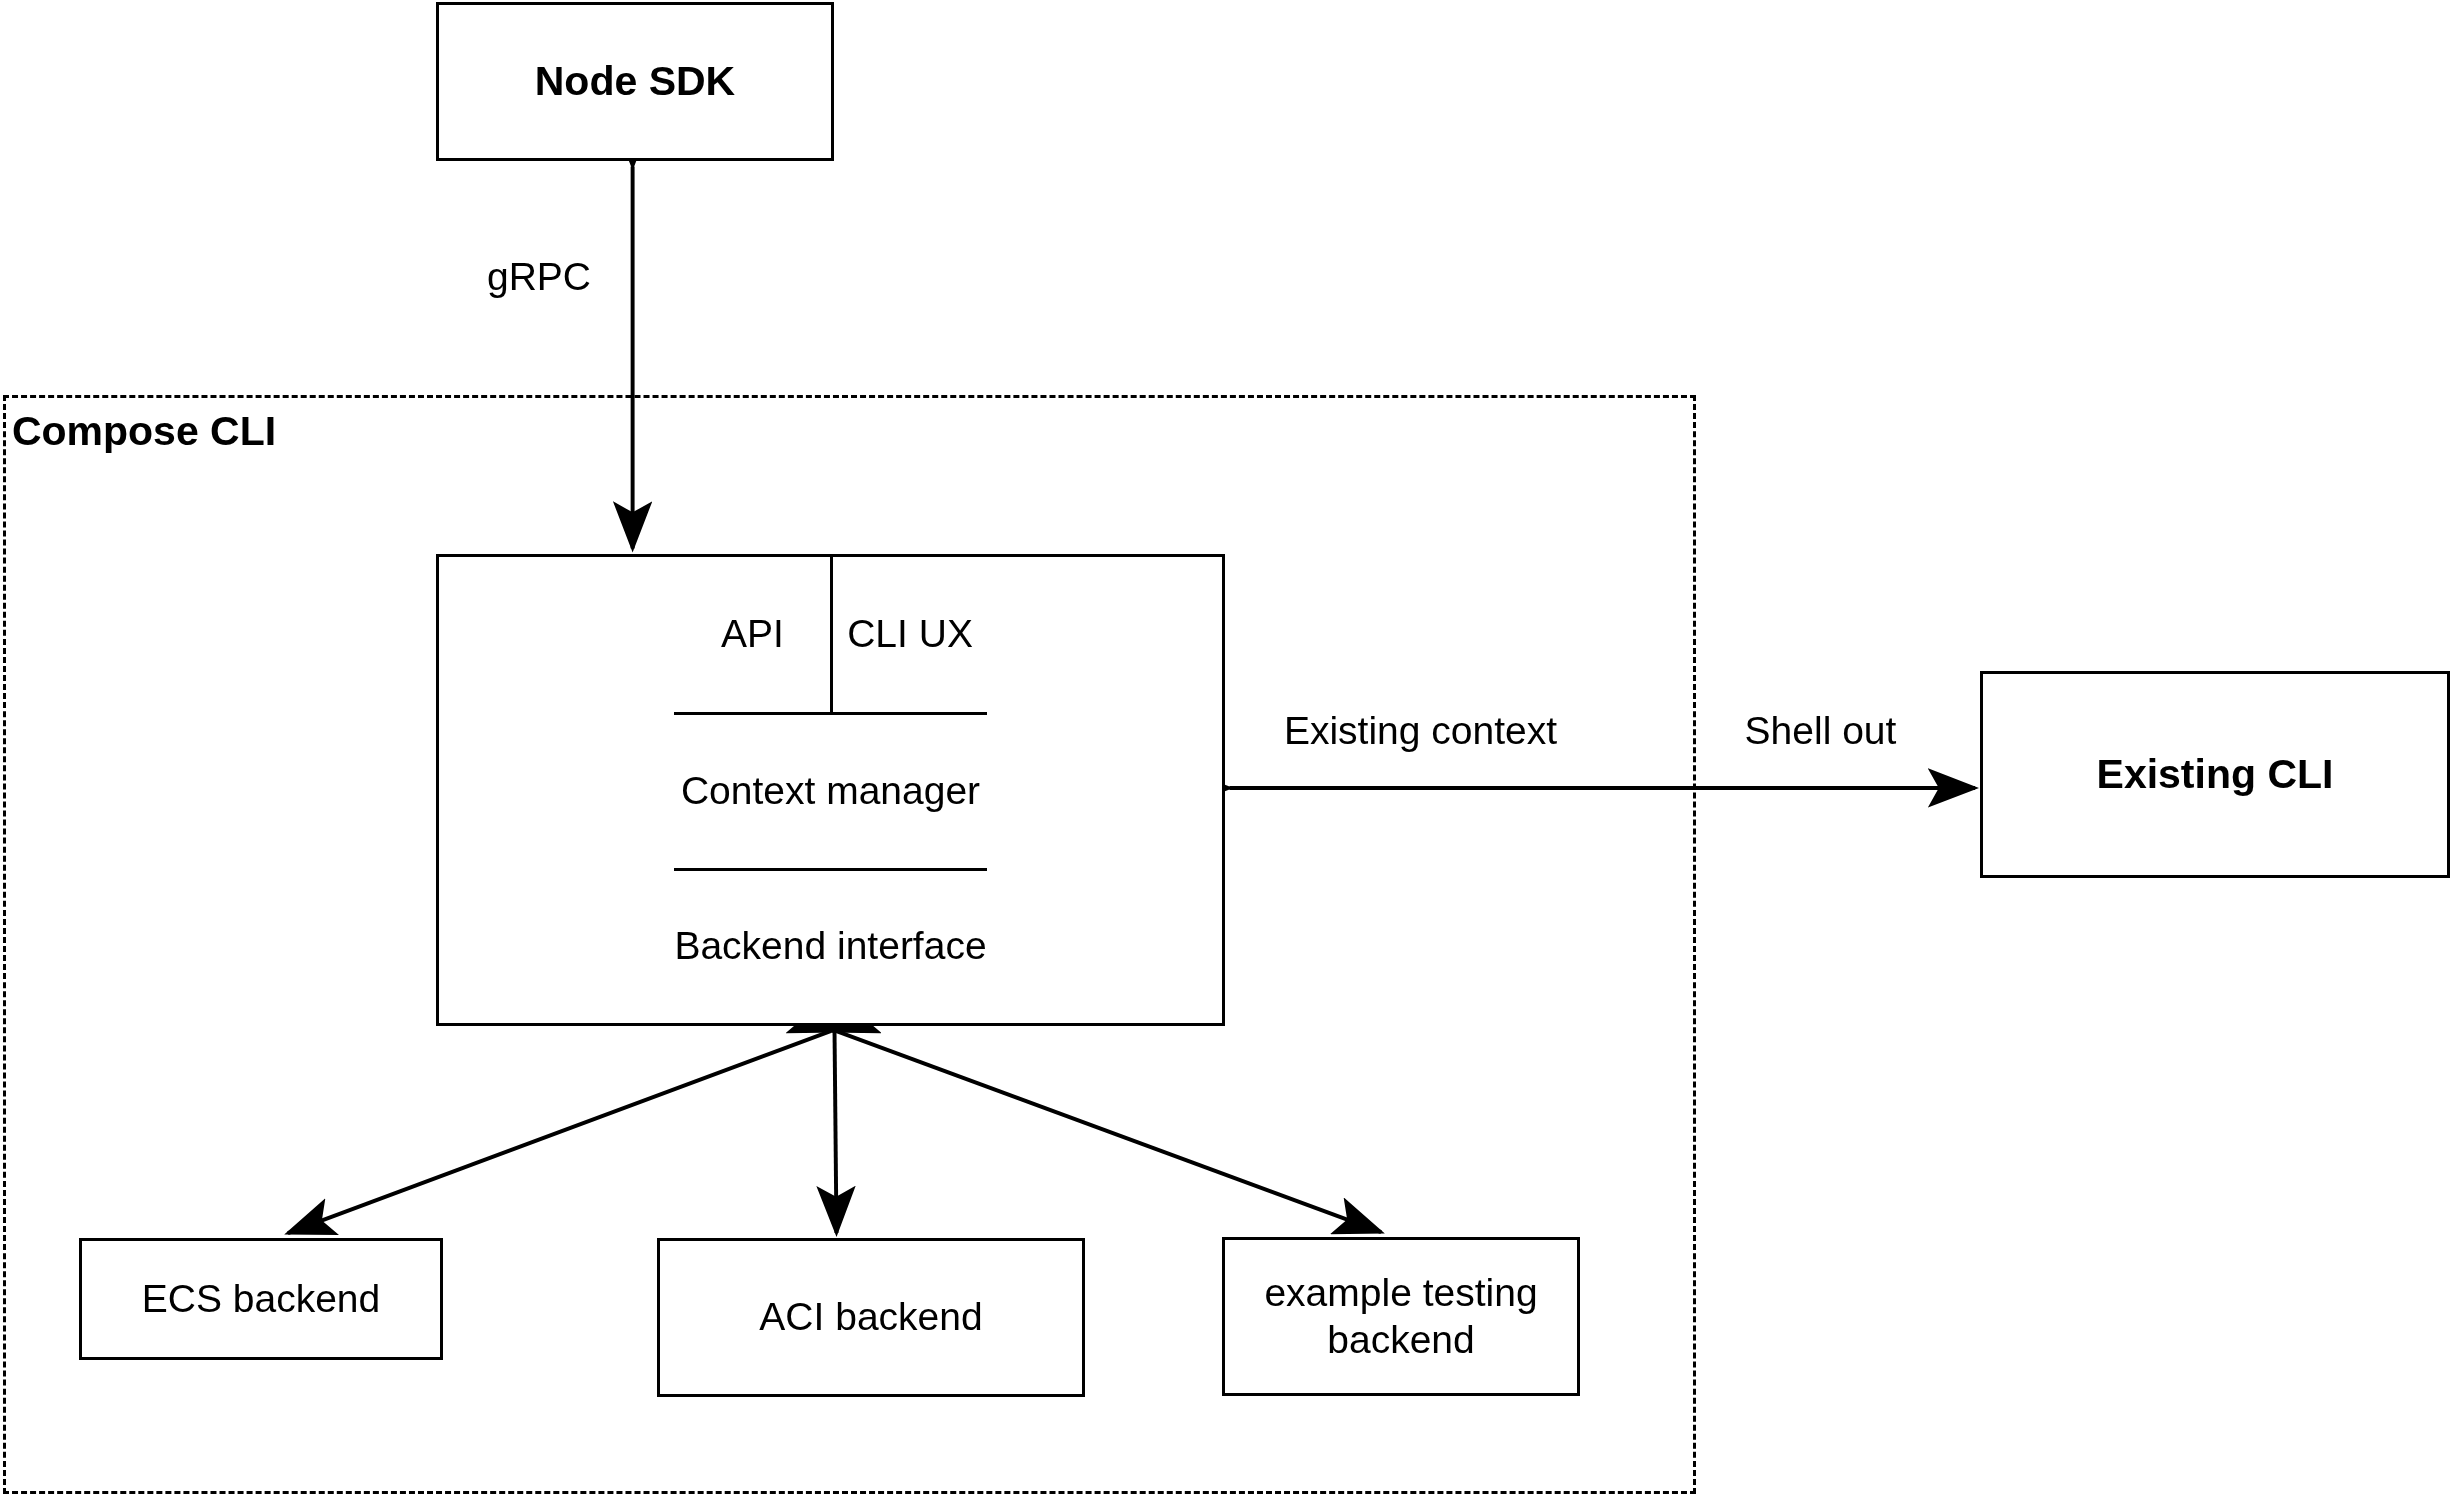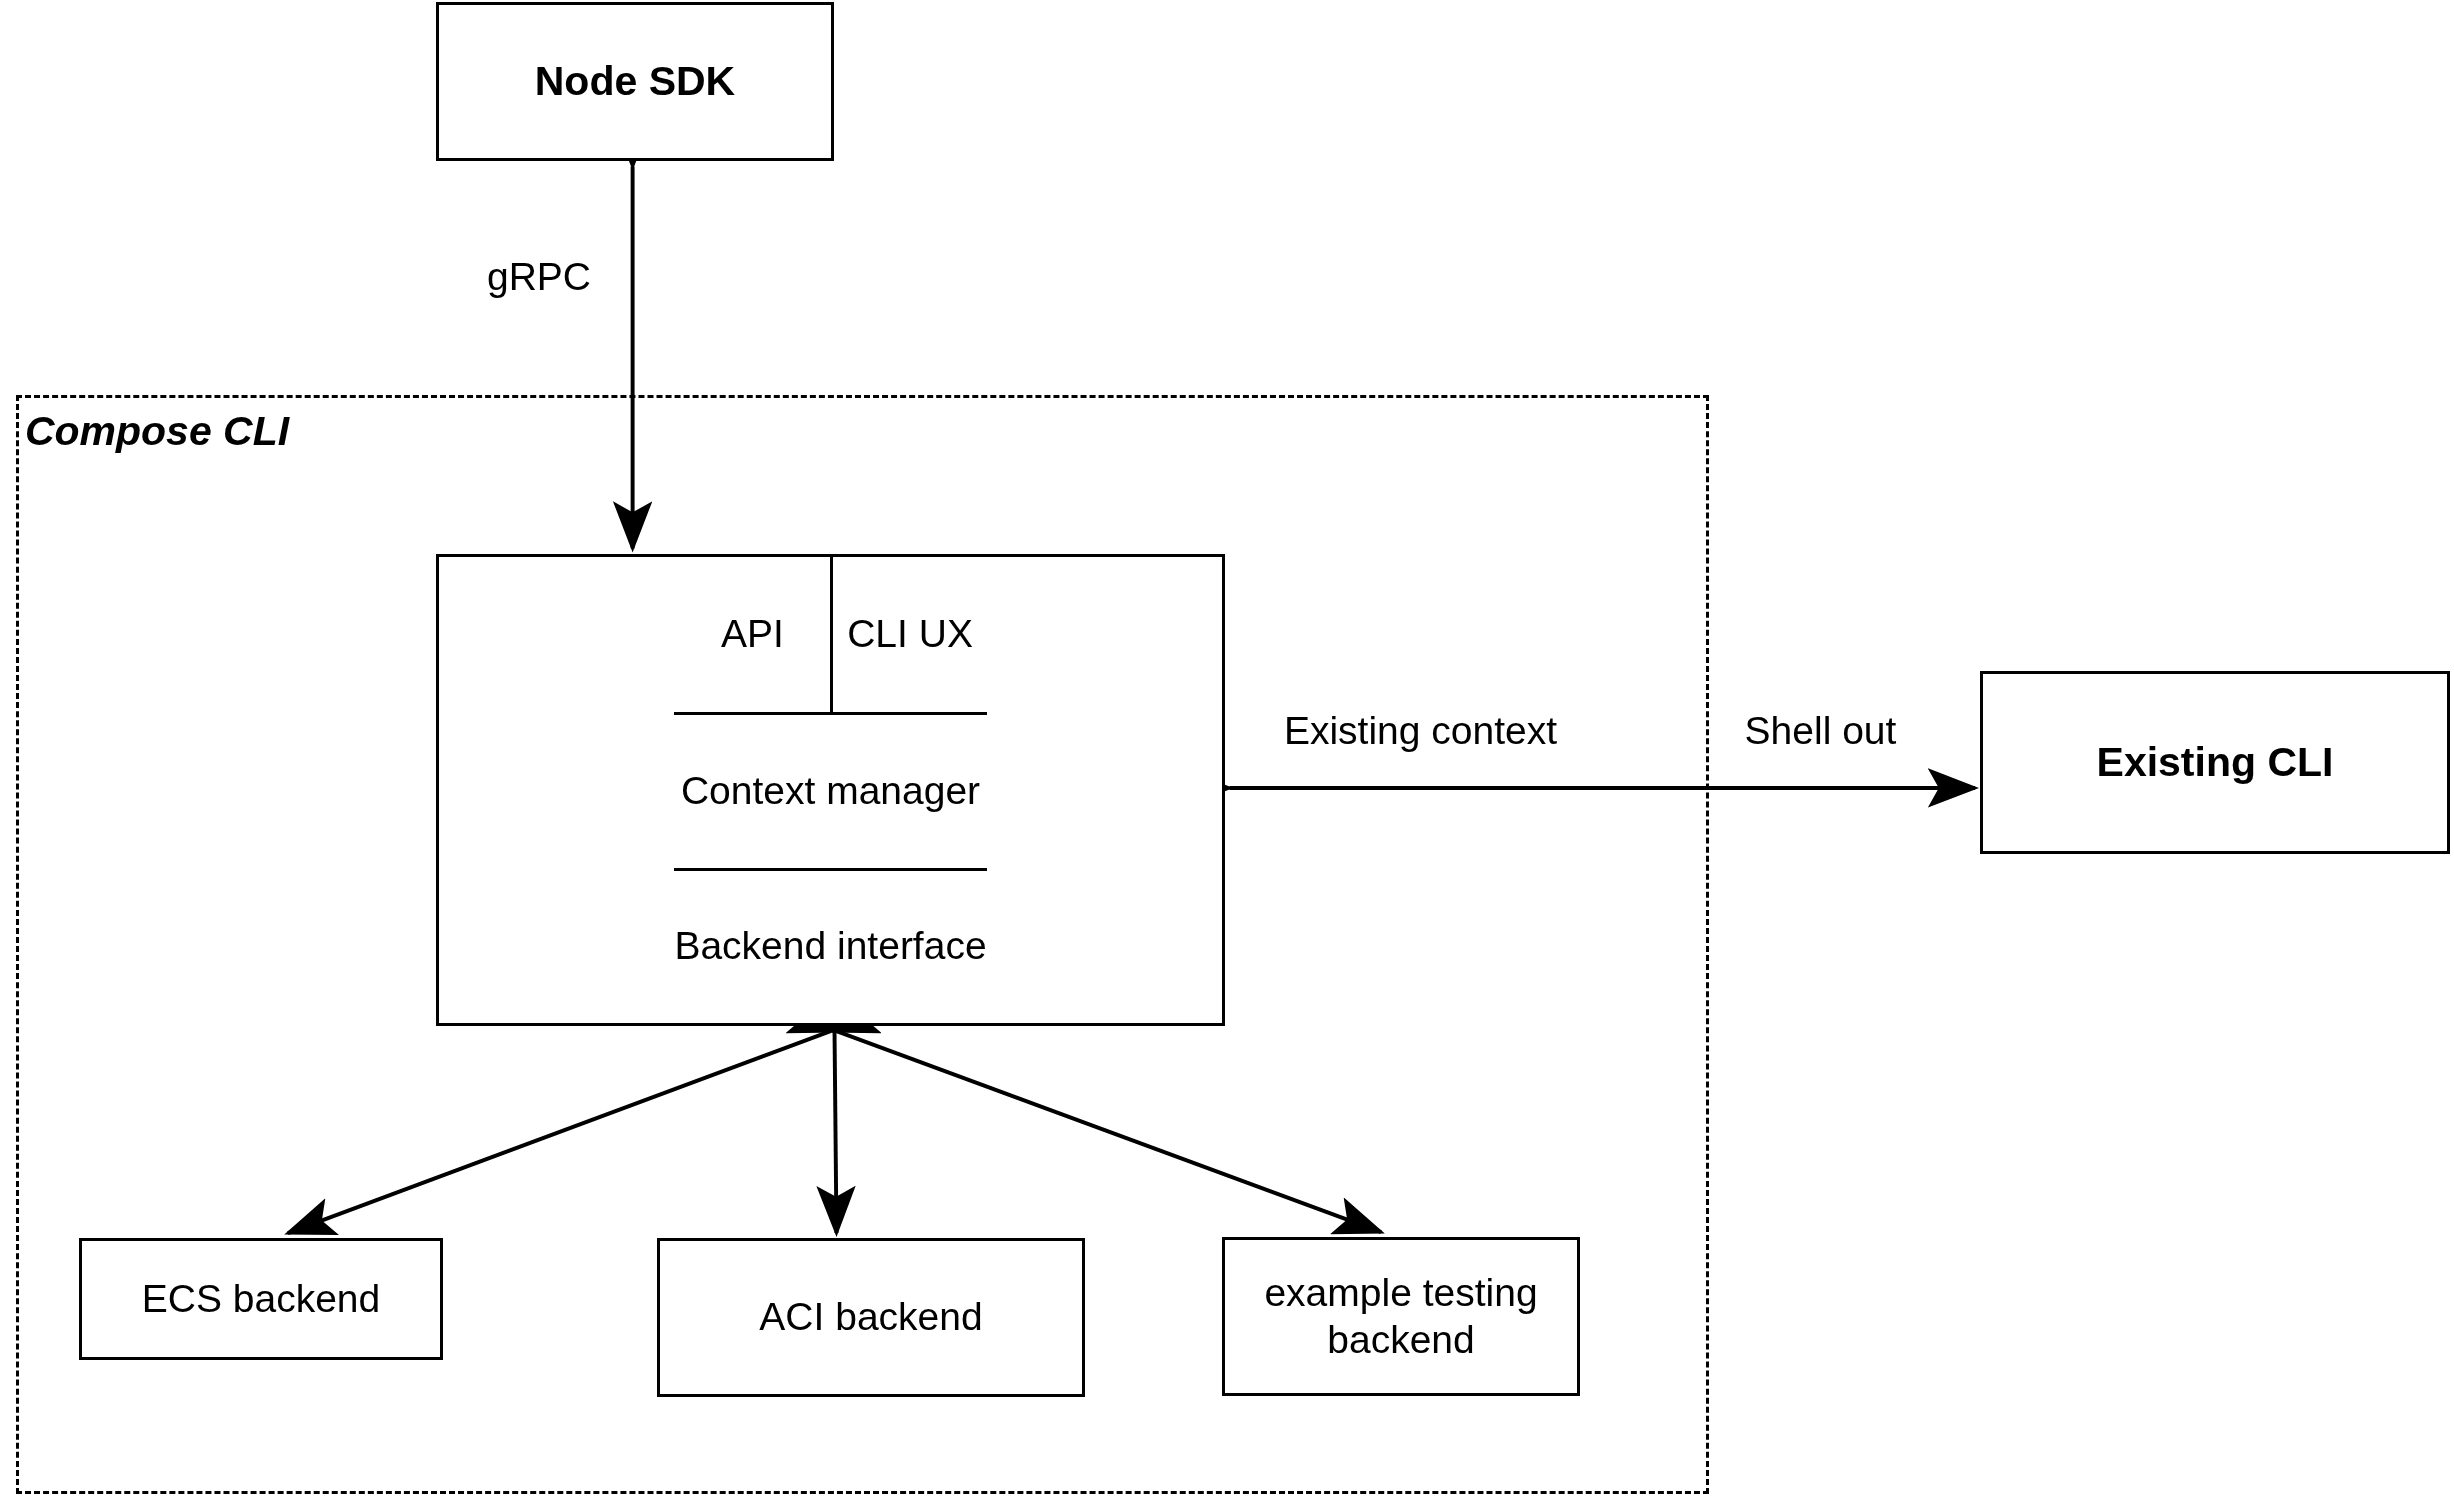--- a/index.html
+++ b/index.html
@@ -43,31 +43,30 @@
   .node-sdk   { left: 436px; top: 2px;    width: 398px; height: 159px; }
   .stack      { left: 436px; top: 554px;  width: 789px; height: 472px; padding: 0; display: grid; grid-template-rows: 1fr 1fr 1fr; align-items: stretch; }
   .stack-row  { display: flex; align-items: center; justify-content: center; font-size: 39px; }
   .stack-row + .stack-row { border-top: 3.9px solid #000000; }
   .stack-split { display: grid; grid-template-columns: 1fr 1fr; align-items: stretch; }
   .stack-cell { display: flex; align-items: center; justify-content: center; }
   .stack-cell + .stack-cell { border-left: 3.9px solid #000000; }
   .ecs        { left: 79px;   top: 1238px; width: 364px; height: 122px; }
   .aci        { left: 657px;  top: 1238px; width: 428px; height: 159px; }
   .example    { left: 1222px; top: 1237px; width: 358px; height: 159px; padding: 0 11px; }
-  .existing-cli { left: 1980px; top: 671px; width: 470px; height: 183px; }
+  .existing-cli { left: 1980px; top: 671px; width: 470px; height: 207px; }
   .compose-container {
     position: absolute;
-    left: 16px;
+    left: 3px;
     top: 395px;
     width: 1693px;
     height: 1099px;
     box-sizing: border-box;
     border: 3.9px dashed #000000;
     background: transparent;
-    font-style: italic;
   }
   .compose-label {
     position: absolute;
     left: 5.9px;
     top: 9.9px;
     font-weight: bold;
     font-size: 41px;
     white-space: nowrap;
   }
   .edge-label {

